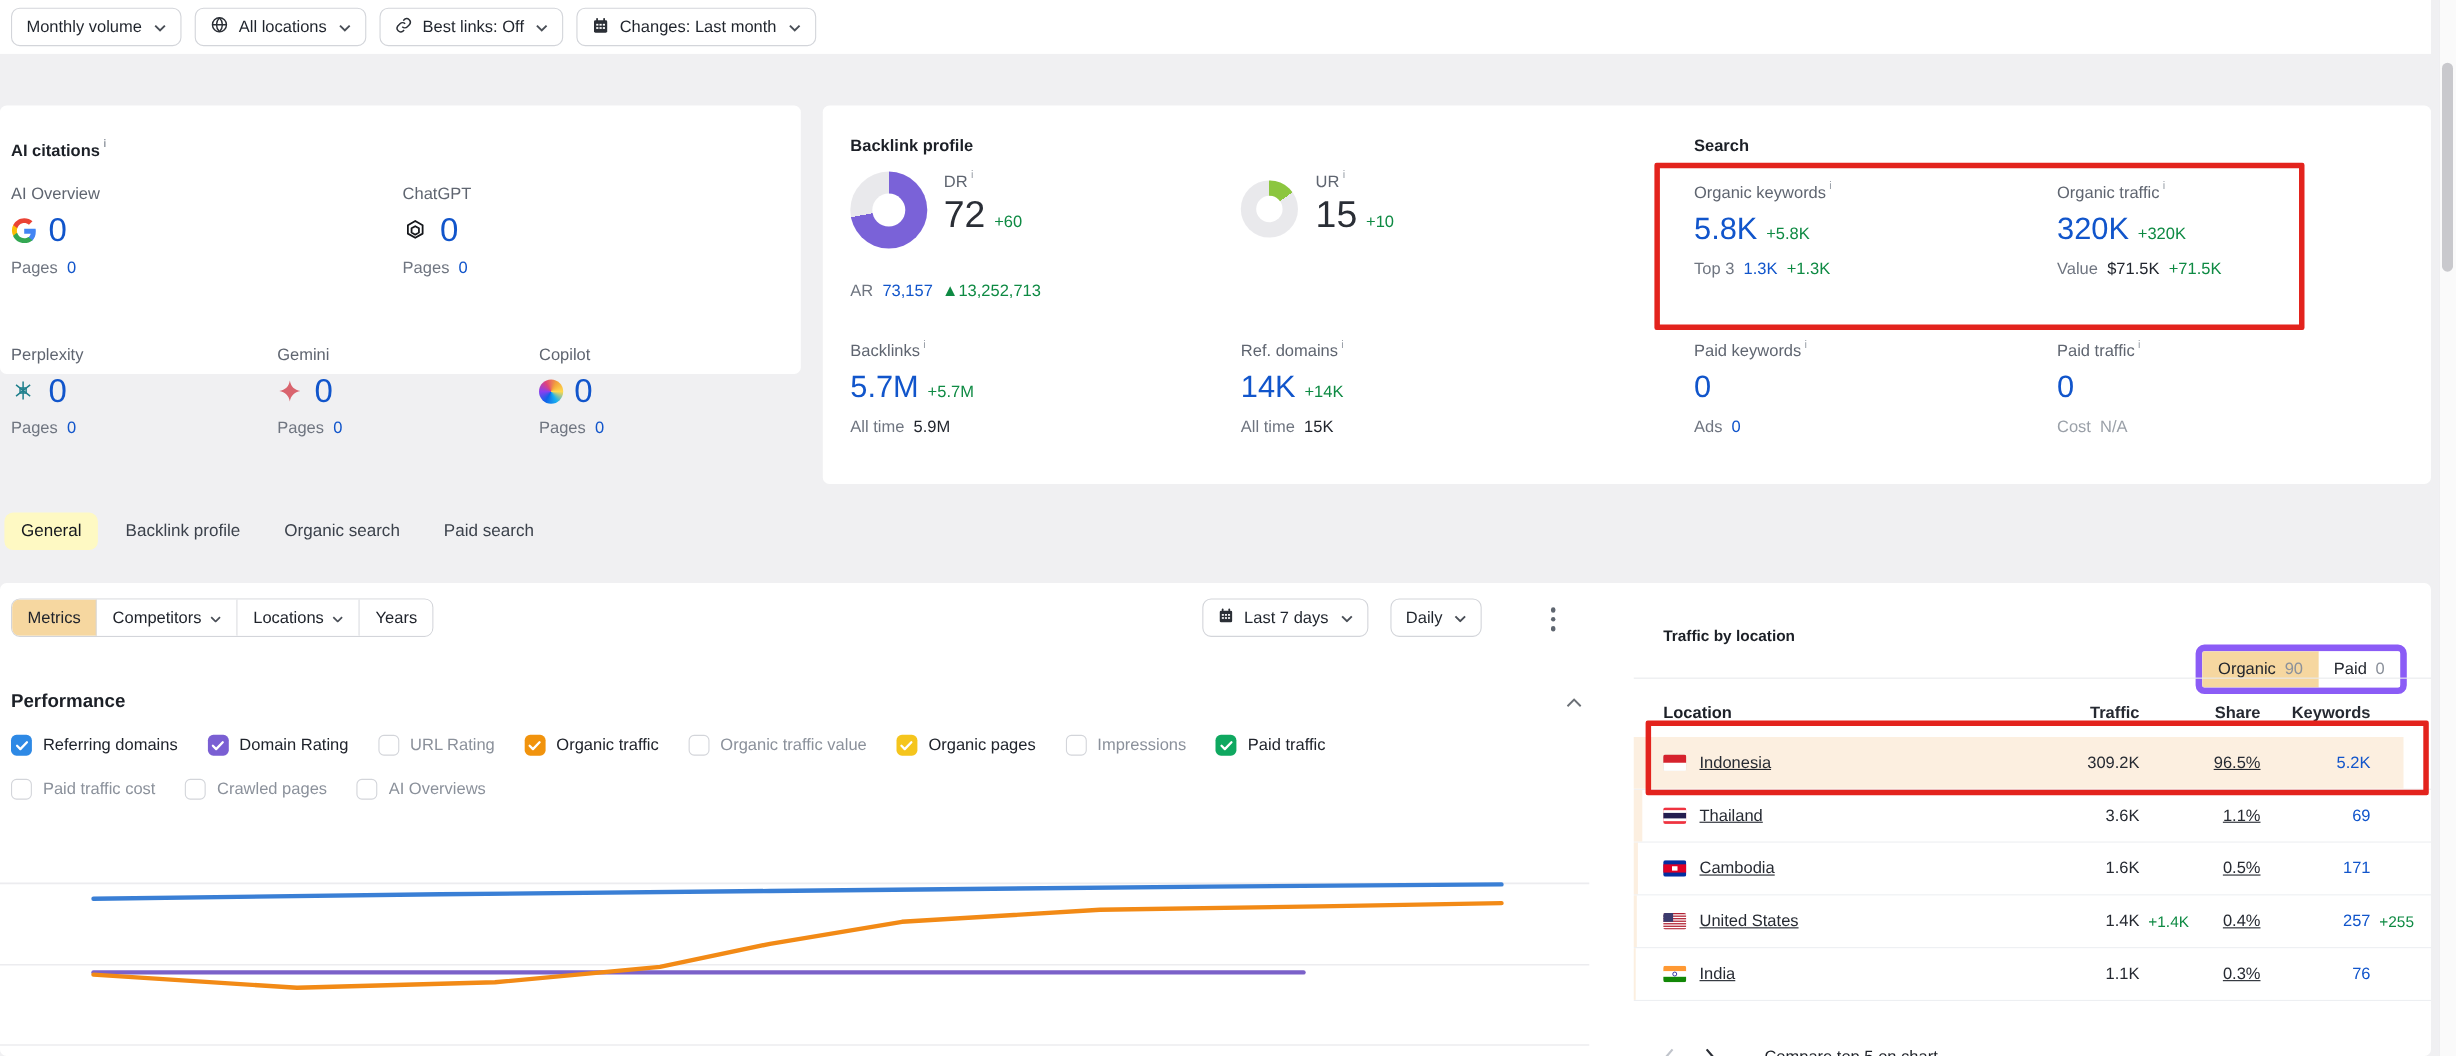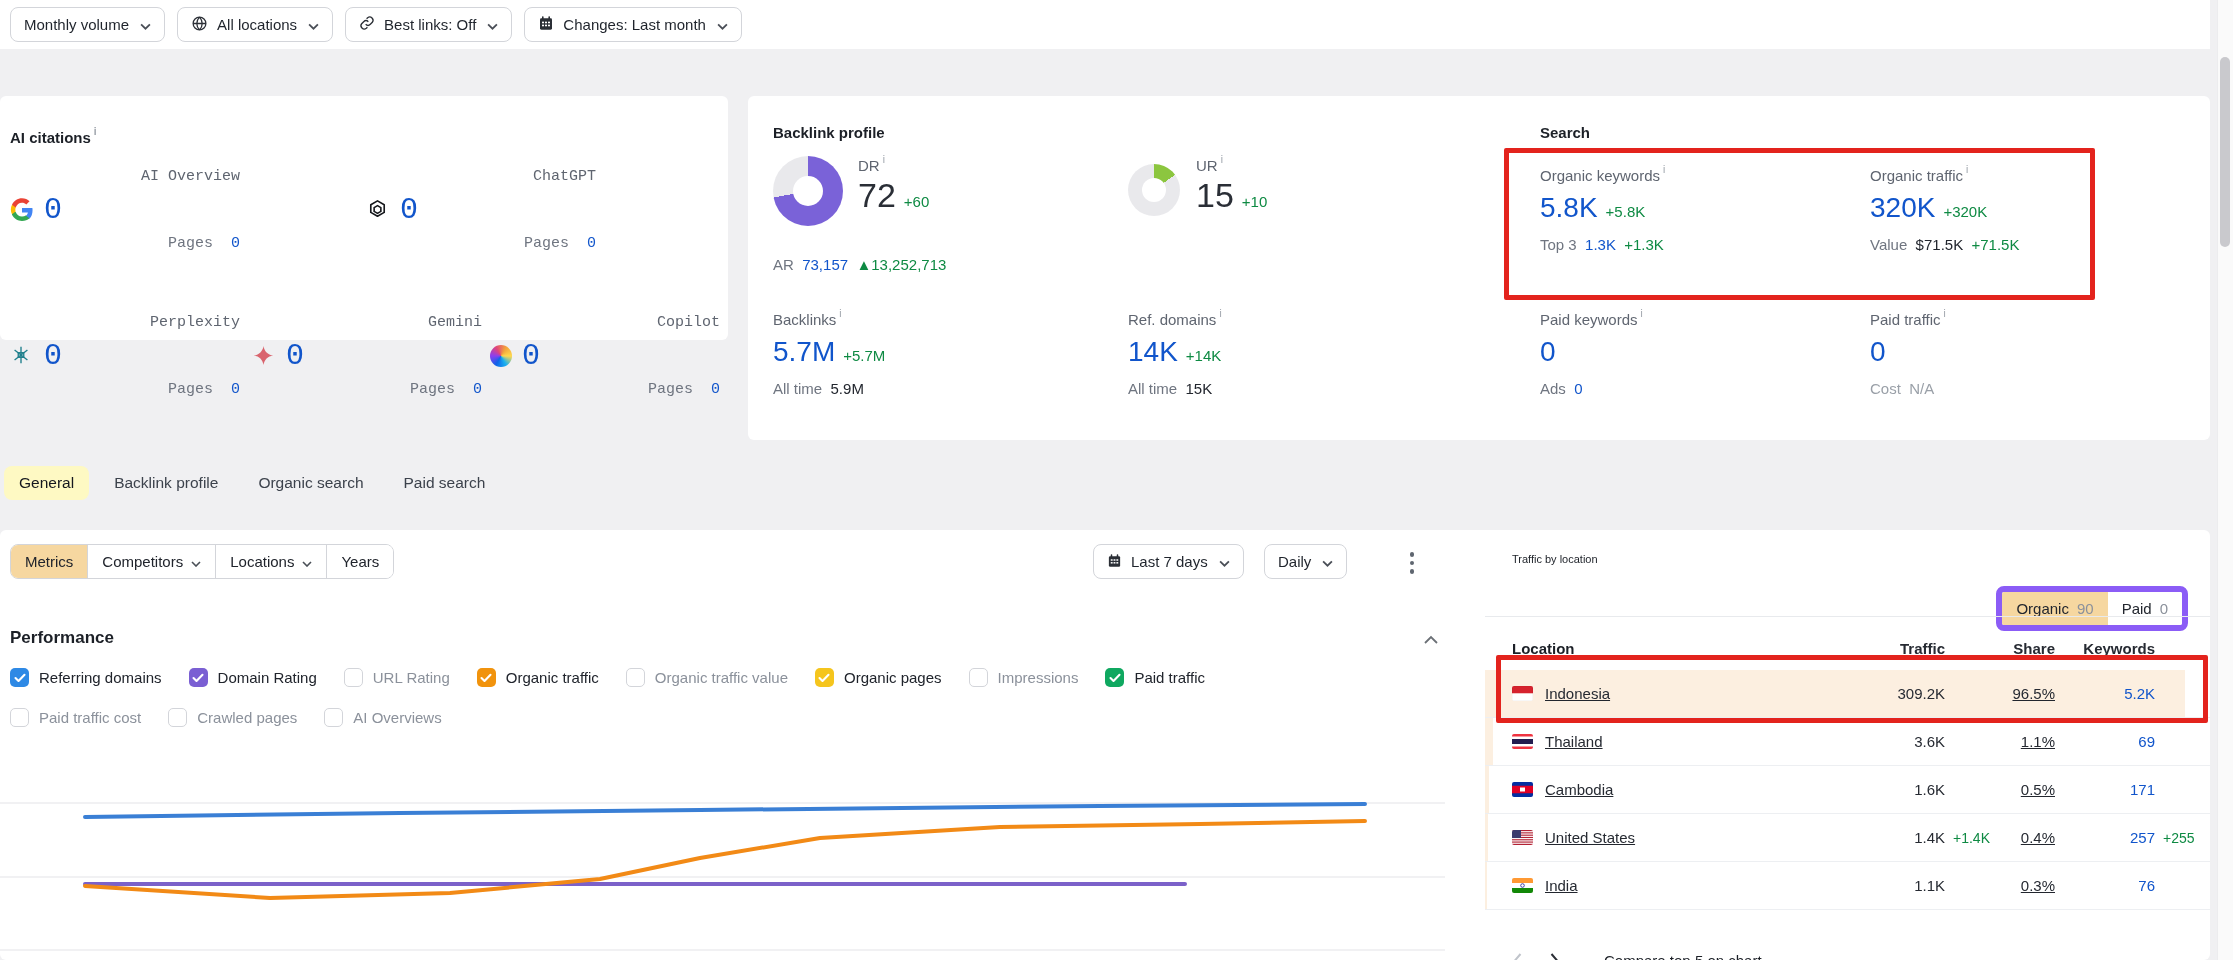--- a/index.html
+++ b/index.html
@@ -15,31 +15,31 @@
   .abs { position: absolute; }
   .card { position: absolute; background: #fff; border-radius: 6px; }
 
   
   #topbar { left:0; top:8px; width:2210px; height:49px; background:#fff; display:flex; align-items:center; gap:12px; padding-left:10px; }
   .chip { display:inline-flex; align-items:center; gap:9px; height:35px; padding:0 13px; border:1px solid #d3d5da; border-radius:8px; background:#fff; font-size:15px; color:#1f242c; cursor:pointer; white-space:nowrap; }
   .chip svg.gl { flex:0 0 auto; }
   .chev { display:inline-block; margin-left:2px; }
 
   
-  #card-ai   { left:0;     top:96px; width:728px;  height:244px;text-align:right; }
+  #card-ai   { left:0;     top:96px; width:728px;  height:244px; }
   #card-main { left:748px; top:96px; width:1462px; height:344px; }
 
   .sec-title { position:absolute; font-size:15px; font-weight:700; color:#1c2027; }
   .info { font-size:10px; color:#9aa0a8; vertical-align:8px; margin-left:3px; font-style:normal; }
   .muted { color:#6f7580; }
   .blue  { color:#1155cb; }
   .green { color:#0e8a43; }
   .grayv { color:#9aa0a8; }
 
-  .ai-item { position:absolute; width:230px;font-family:Liberation Mono, monospace; }
+  .ai-item { position:absolute; width:230px; }
   .ai-label { color:#5f6570; font-size:15px; }
   .ai-valrow { display:flex; align-items:center; gap:10px; margin-top:9px; height:32px; }
   .ai-value { font-size:30px; color:#1155cb; }
   .ai-pages { margin-top:9px; font-size:15px; }
   .icon-24 { width:24px; height:24px; display:inline-flex; }
 
   .donut { position:absolute; border-radius:50%; }
   .donut::after { content:""; position:absolute; background:#fff; border-radius:50%; }
   #donut-dr { width:70px; height:70px; } #donut-dr::after { inset:20px; }
   #donut-ur { width:52px; height:52px; } #donut-ur::after { inset:14px; }
@@ -67,21 +67,21 @@
   .cb-row { position:absolute; left:10px; display:flex; gap:27px; align-items:center; }
   #cb-row1 { top:138px; } #cb-row2 { top:178px; }
   .cb-item { display:flex; align-items:center; gap:10px; cursor:pointer; white-space:nowrap; }
   .cb { width:19px; height:19px; border-radius:5px; display:flex; align-items:center; justify-content:center; }
   .cb.unchecked { background:#fff; border:1.5px solid #d3d5da; }
   .cb-label { font-size:15px; color:#20242c; }
   .cb-label.off { color:#8b919b; }
 
   
   #card-traffic { left:1485px; top:530px; width:725px; height:430px; overflow:hidden; }
-  #tl-title { position:absolute; left:27px; top:23px; font-size:11px; font-weight:400; color:#1c2027; }
+  #tl-title { position:absolute; left:27px; top:40px; font-size:14px; font-weight:700; color:#1c2027; }
   .toggle { position:absolute; right:22px; top:13px; display:flex; border:6px solid #8b5cf6; border-radius:8px; overflow:hidden;margin-top:43px; }
   .tg { padding:8px 14px; font-size:15px; background:#fff; display:flex; gap:8px; align-items:center; cursor:pointer; }
   .tg.active { background:#f6d7a0; }
   .tg .cnt { color:#8b919b; }
   #tl-divider { position:absolute; left:0; top:86px; width:725px; height:1px; background:#e8eaed; }
   .trow { position:relative; display:grid; grid-template-columns:1fr 170px 110px 100px; align-items:center; height:48px; padding:0 55px 0 27px; border-bottom:1px solid #edeff2; }
   #tl-header { position:absolute; left:0; top:96px; width:725px; height:44px; border-bottom:none; font-weight:700; color:#1c2027; }
   #tl-rows { position:absolute; left:0; top:140px; width:725px;text-decoration:underline; }
   .row-fill { position:absolute; left:0; top:0; bottom:0; background:#fcefe0; z-index:0; }
   .td { position:relative; z-index:1; font-size:15px; }

